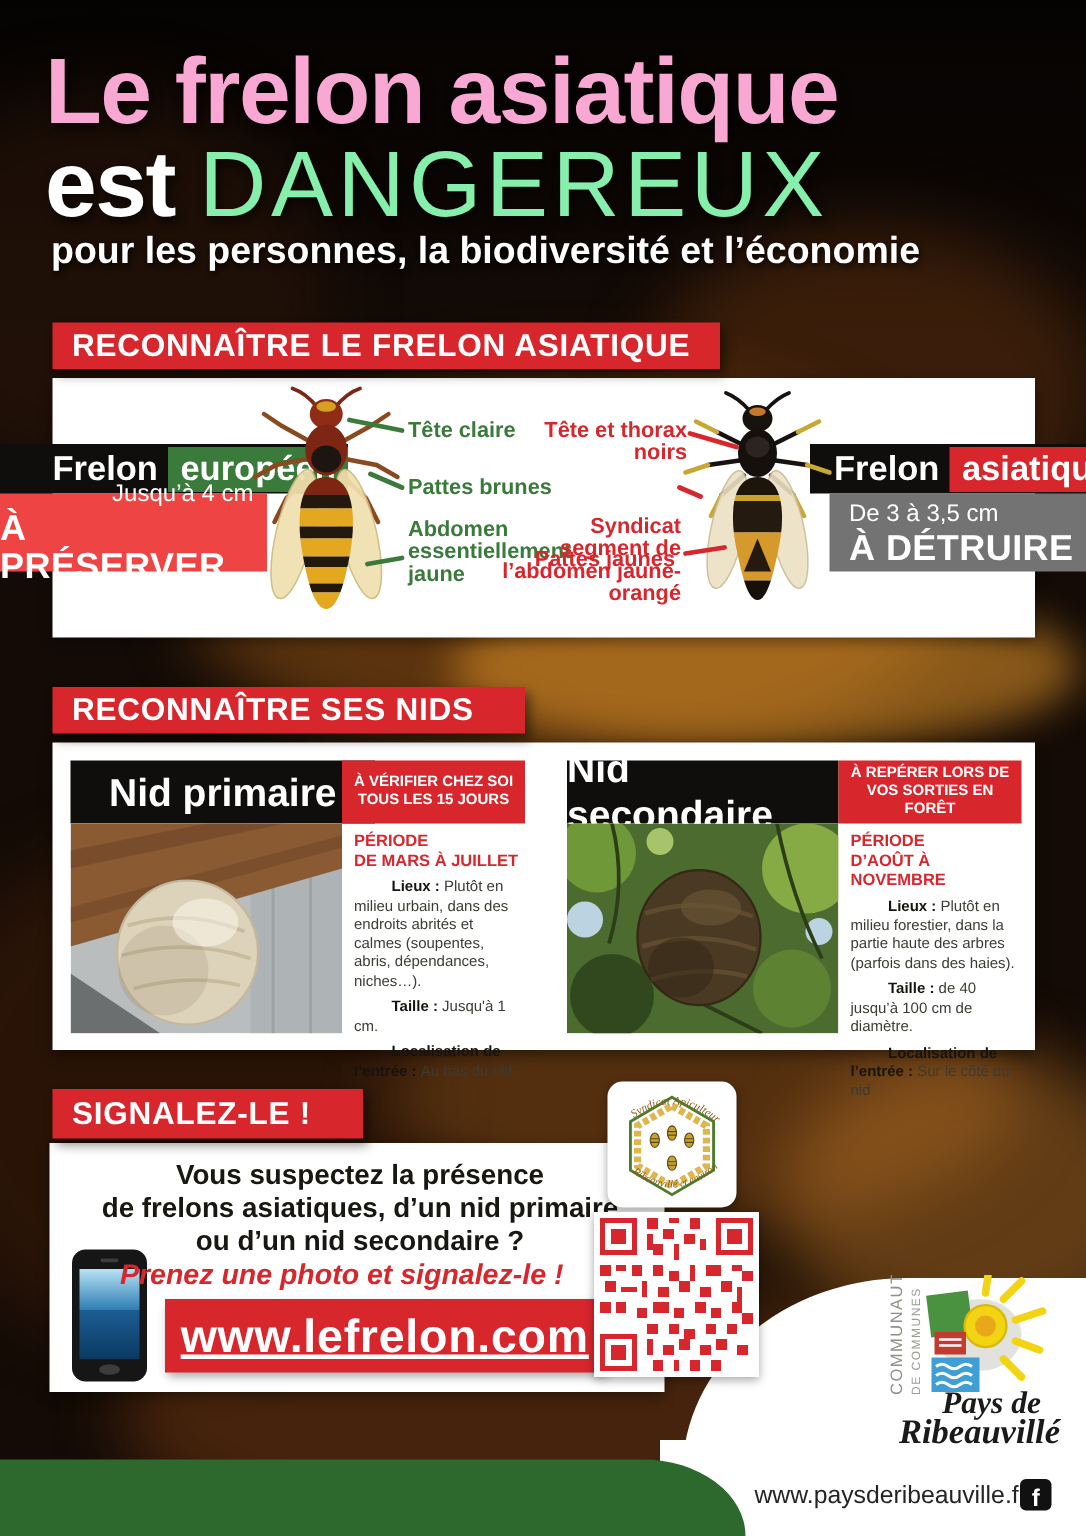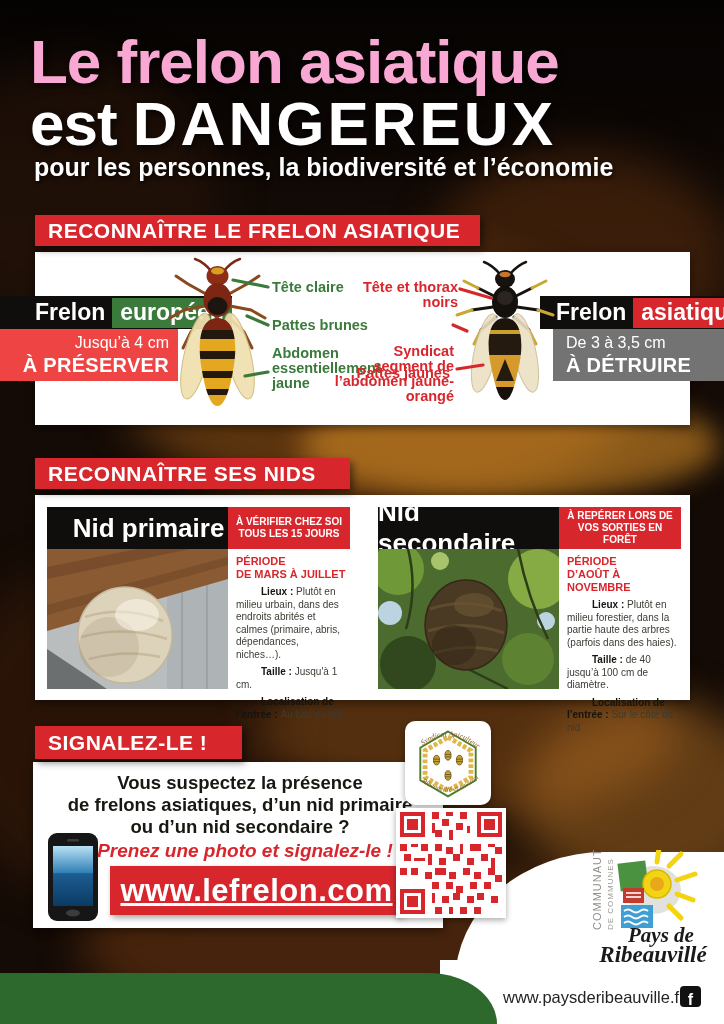--- a/index.html
+++ b/index.html
@@ -20,54 +20,54 @@
   .b4{left:-60px;top:560px;width:340px;height:340px;background:rgba(58,28,10,.55);}
   .b5{left:260px;top:640px;width:420px;height:180px;background:rgba(160,90,26,.45);}
   .b6{left:80px;top:840px;width:520px;height:200px;background:rgba(120,60,18,.5);}
   .b7{left:520px;top:700px;width:260px;height:200px;background:rgba(190,120,40,.45);}
   .b8{left:-80px;top:60px;width:300px;height:260px;background:rgba(40,20,8,.6);}
   
   .title1{left:30px;top:26px;width:680px;font-size:62px;font-weight:800;color:#f9a8d4;
     letter-spacing:-1px;text-shadow:2px 3px 7px rgba(0,0,0,.7);white-space:nowrap;}
   .title2{left:30px;top:88px;width:690px;font-size:62px;font-weight:800;color:#fff;
     letter-spacing:-1px;text-shadow:2px 3px 7px rgba(0,0,0,.7);white-space:nowrap;}
-  .title2 .danger{color:#ffffff;letter-spacing:3px;font-weight:700;}
+  .title2 .danger{color:#86efac;letter-spacing:3px;font-weight:400;}
   .subtitle{left:34px;top:153px;width:680px;font-size:25px;font-weight:700;color:#fff;
     text-shadow:1px 2px 4px rgba(0,0,0,.8);white-space:nowrap;}
   
   .ribbon{background:#d8262d;color:#fff;font-weight:700;text-transform:uppercase;
     display:flex;align-items:center;padding-left:13px;letter-spacing:.5px;
     box-shadow:3px 4px 7px rgba(0,0,0,.45);font-size:21px;white-space:nowrap;z-index:6;}
   .panel{background:#fff;box-shadow:0 3px 9px rgba(0,0,0,.45);z-index:3;}
   
   .band-black{background:#0f0e0c;color:#fff;display:flex;align-items:center;z-index:5;}
   .chip{display:inline-block;padding:1px 8px 2px 8px;margin-left:7px;font-weight:700;}
   .side-band{z-index:5;color:#fff;display:flex;flex-direction:column;justify-content:center;}
   .side-band .size{font-size:16px;font-weight:400;line-height:20px;}
-  .side-band .action{font-size:20px;font-weight:800;line-height:25px;letter-spacing:.3px;}
+  .side-band .action{font-size:24px;font-weight:800;line-height:25px;letter-spacing:.3px;}
   .lbl{z-index:7;font-size:14.5px;font-weight:700;line-height:15px;}
   .lbl.green{color:#3a7a3b;text-align:left;}
   .lbl.red{color:#d8262d;text-align:right;}
   .hornet{z-index:6;}
   .annot{z-index:7;pointer-events:none;}
   
   .card{position:absolute;width:303px;height:182px;}
   .card-title{position:absolute;left:0;top:0;height:42px;background:#0f0e0c;color:#fff;
     font-size:26px;font-weight:700;display:flex;align-items:center;justify-content:center;}
   .card-badge{position:absolute;top:0;height:42px;background:#d8262d;color:#fff;
     font-size:10px;font-weight:700;text-align:center;display:flex;align-items:center;
     justify-content:center;line-height:12px;padding:0 4px;box-sizing:border-box;}
   .card-photo{position:absolute;left:0;top:42px;width:181px;height:140px;overflow:hidden;}
   .card-text{position:absolute;top:48px;font-size:10px;color:#3c3b34;line-height:12.5px;}
   .card-text .period{color:#d8262d;font-weight:700;font-size:11px;line-height:13px;margin-bottom:5px;}
   .card-text p{margin:0 0 5px 0;}
   .card-text b{color:#15140f;padding-left:25px;}
   
   .question{z-index:6;text-align:center;font-size:18.5px;font-weight:700;color:#181711;line-height:22px;}
-  .cta{z-index:6;text-align:center;font-size:19px;font-weight:700;font-style:italic;color:#d8262d;}
+  .cta{z-index:6;text-align:left;font-size:19px;font-weight:700;font-style:italic;color:#d8262d;}
   .webband{z-index:6;background:#d8262d;display:flex;align-items:center;justify-content:center;
     box-shadow:2px 3px 6px rgba(0,0,0,.35);}
   .webband span{color:#fff;font-size:31px;font-weight:700;text-decoration:underline;letter-spacing:.5px;}
   .logo-box{z-index:7;background:#fff;border-radius:10px;box-shadow:0 2px 6px rgba(0,0,0,.35);}
   .qr-box{z-index:7;background:#fff;box-shadow:0 2px 6px rgba(0,0,0,.35);}
   
   .white-blob{z-index:4;background:#fff;border-top-left-radius:150px 130px;}
   .green-band{z-index:5;background:#2d682c;border-top-right-radius:70px 52px;}
   .footer-site{z-index:6;font-size:16.5px;color:#242424;}
   .fb{z-index:6;width:21px;height:21px;background:#111;border-radius:4px;color:#fff;
@@ -237,21 +237,21 @@
         <path d="M38 68 Q78 56 116 72" stroke="#c8bb9e" stroke-width="2.5" fill="none"></path>
         <path d="M34 88 Q78 76 120 90" stroke="#c8bb9e" stroke-width="2.5" fill="none"></path>
         <path d="M42 110 Q80 100 113 108" stroke="#c8bb9e" stroke-width="2.5" fill="none"></path>
         <ellipse cx="62" cy="98" rx="30" ry="30" fill="rgba(120,100,70,.14)"></ellipse>
         <ellipse cx="90" cy="66" rx="22" ry="16" fill="rgba(255,252,240,.5)"></ellipse>
       </svg>
     </div>
     <div class="card-text" style="left:189px;width:110px;">
       <div class="period"><span>PÉRIODE</span><br>
         <span>DE MARS À JUILLET</span></div>
-      <p><b>Lieux : </b><span>Plutôt en milieu urbain, dans des endroits abrités et calmes (primaire, abris, dépendances, niches…).</span></p>
+      <p><b>Lieux : </b><span>Plutôt en milieu urbain, dans des endroits abrités et calmes (soupentes, abris, dépendances, niches…).</span></p>
       <p><b>Taille : </b><span>Jusqu'à 1 cm.</span></p>
       <p><b>Localisation de l’entrée : </b><span>Au bas du nid.</span></p>
     </div>
   </div>
 
   <div class="card" style="left:378px;top:507px;z-index:6;">
     <div class="card-title" style="width:181px;">Nid secondaire</div>
     <div class="card-badge" style="left:181px;width:122px;">À REPÉRER LORS DE VOS SORTIES EN FORÊT</div>
     <div class="card-photo">
       <svg width="181" height="140" viewBox="0 0 181 140">

